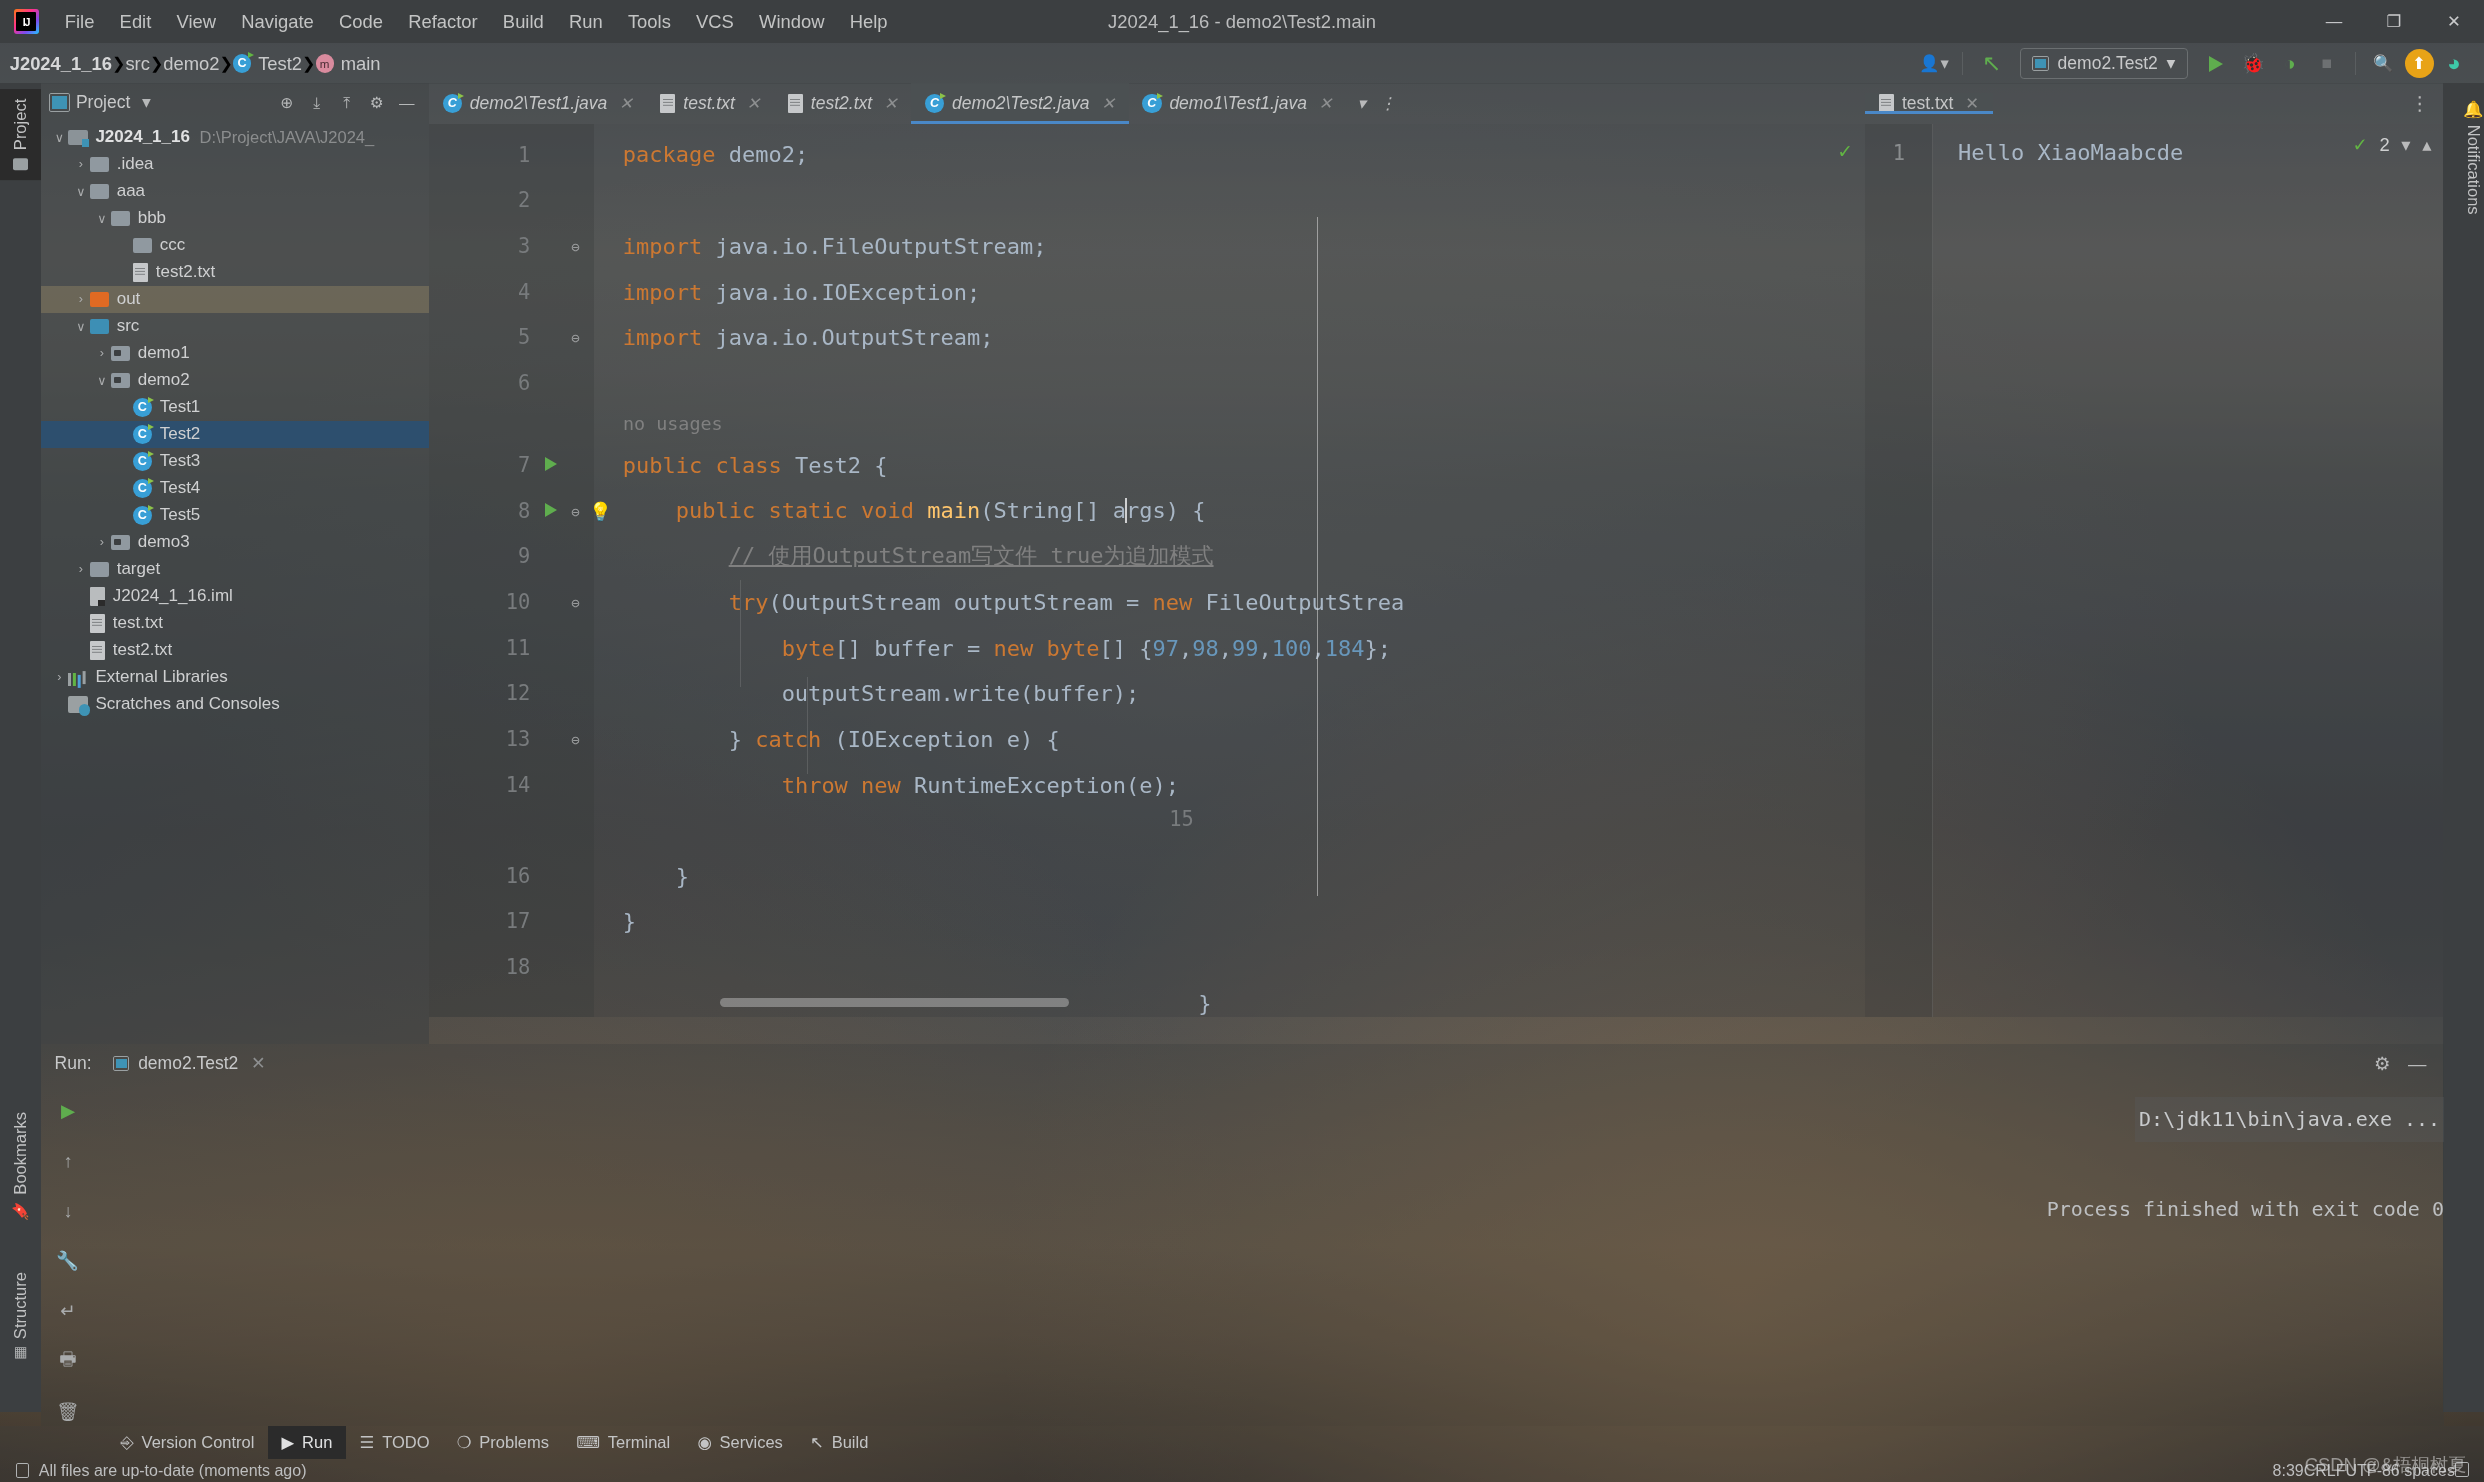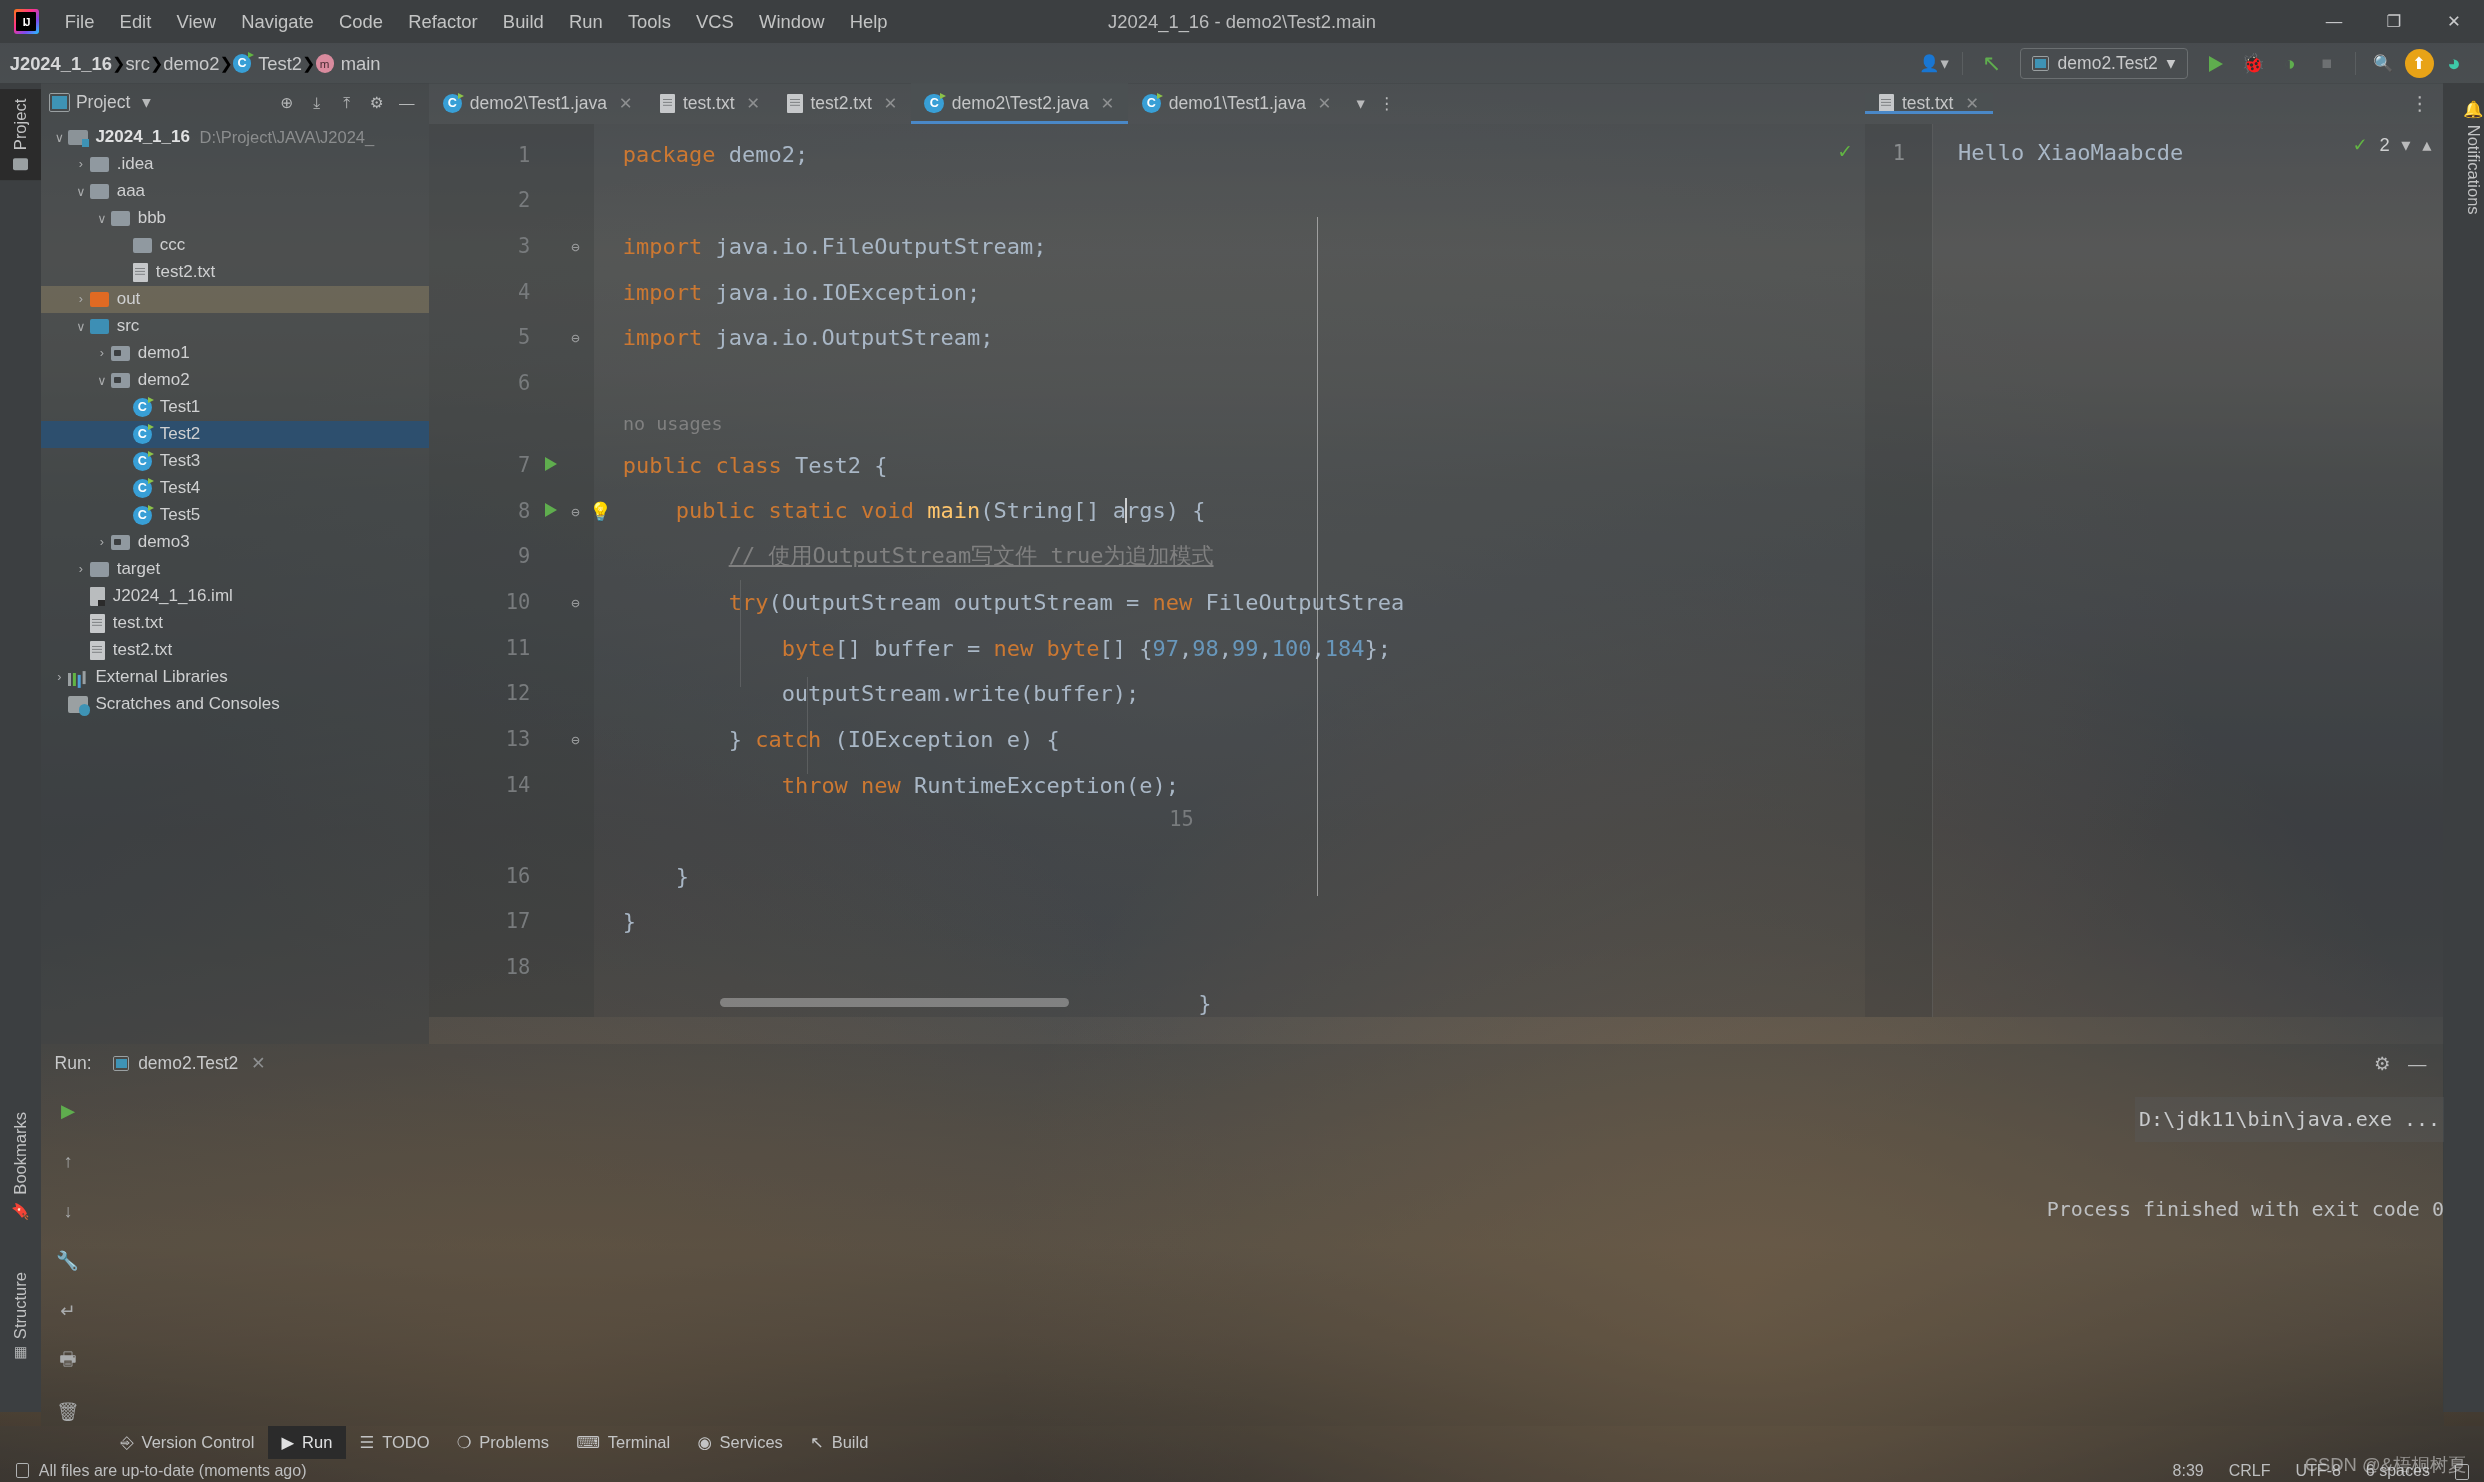--- a/index.html
+++ b/index.html
@@ -160,20 +160,21 @@
   .fisc{ width:19.4px;height:17.5px;margin-right:7.8px;flex:0 0 19.4px;background:#9aa0a2;border-radius:1.9px;position:relative;}
   .fisc::after{content:"";position:absolute;right:-2.9px;bottom:-2.9px;width:11.6px;height:11.6px;background:#3e93b5;border-radius:50%;}
   .tlabel{ }
   .tpath{ color:#8b8d8e; margin-left:9.7px; font-size:16.5px; }
 
   
   #editor-tabs{
     left:429px; top:83px; width:1436px; height:41px;
     display:flex; align-items:stretch;
     background: rgba(60,63,65,0.30);
+    font-style: italic;
   }
   .etab{
     display:flex; align-items:center; gap:7.8px; padding:0 13.6px;
     color:#c5c6c7; font-size:17.5px; white-space:nowrap; position:relative;
   }
   .etab.active{ background: rgba(75,80,82,0.85); }
   .etab.active::after{
     content:""; position:absolute; left:0; right:0; bottom:0; height:2.9px; background:#4a88c7;
   }
   .etab .x{ color:#8d8f90; font-size:16.5px; margin-left:3.9px;}
@@ -303,21 +304,21 @@
   .bstrip-item.active{ background:#2b2b2b; color:#e0e1e2; }
 
   
   #statusbar{
     left:0; top:1459px; width:2484px; height:23px;
     display:flex; align-items:center; padding:0 15.5px;
     color:#bdbebf; font-size:16px;
     background: rgba(60,63,65,0.25);
   }
   #status-left{ display:flex; align-items:center; gap:9.7px; }
-  #status-right{ margin-left:auto; display:flex; align-items:flex-end; gap:25px; }
+  #status-right{ margin-left:auto; display:flex; align-items:flex-start; }
   .sb-ico{ width:13.6px;height:15.5px;border:1.5px solid #b0b2b3;border-radius:1.9px;}
   #watermark{
     position:absolute; right:17.5px; top:1452px; color:rgba(225,225,225,0.55);
     font-size:18.4px; z-index:5; pointer-events:none;
   }
 
   
   #rightstrip{ left:2443px; top:83px; width:41px; height:1329px; background:#3c3f41;}
   #vl-notif{ position:absolute; top:7.8px; left:0; width:41px;
     writing-mode:vertical-rl; color:#c2c3c4; font-size:16.5px; padding:9.7px 0;}

